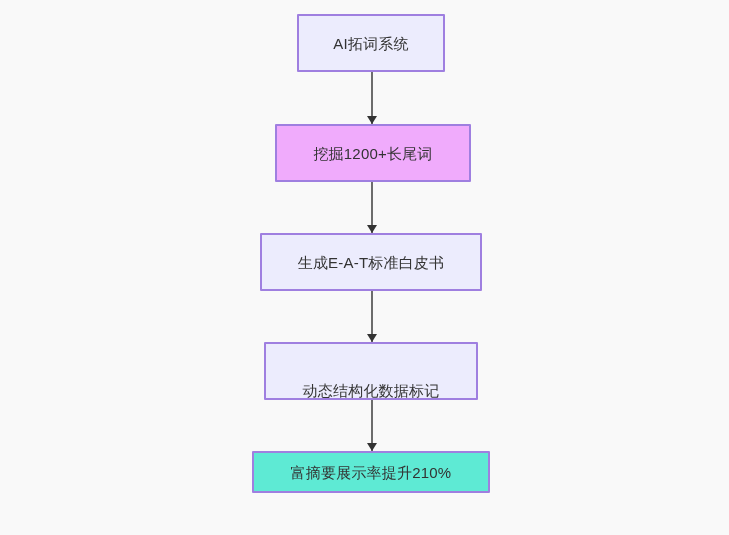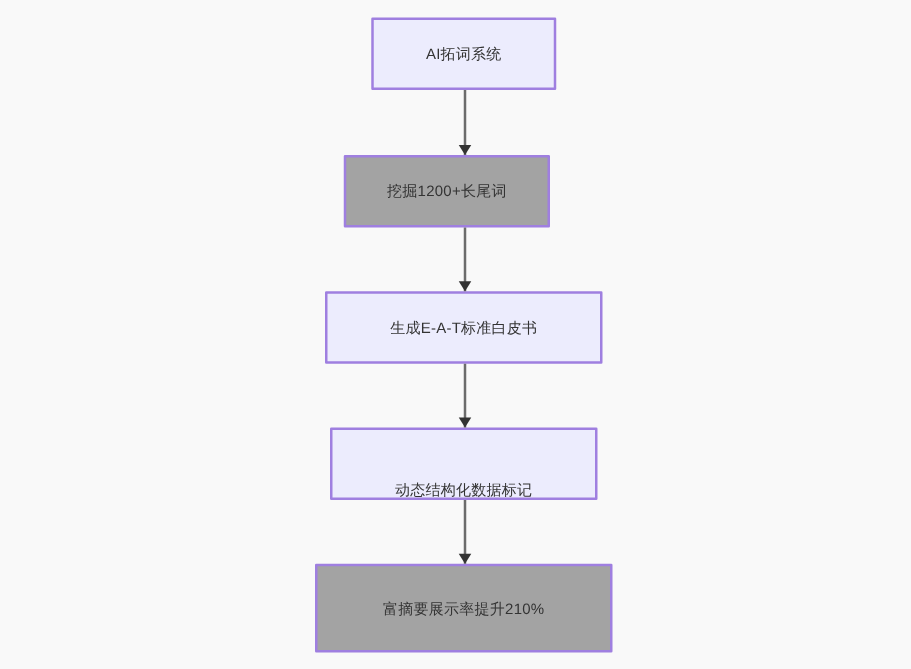--- a/index.html
+++ b/index.html
@@ -21,21 +21,21 @@
   .node {
     position: absolute;
     box-sizing: border-box;
     background: #ececfd;
     border: 2px solid #0c4a6e;
     border-radius: 1px;
     display: flex;
     align-items: center;
     justify-content: center;
     color: #333333;
-    font-size: 12px;
+    font-size: 15px;
     line-height: 1;
     letter-spacing: 0.2px;
     white-space: nowrap;
   }
   .edge {
     position: absolute;
     width: 0;
     height: 0;
   }
   .edge-line {
@@ -56,30 +56,30 @@
   }
 </style>
 </head>
 <body style="background: rgb(249, 249, 249);">
 
 <div id="flowchart">
 
   <div class="node" style="left: 297px; top: 14px; width: 148px; height: 58px; background: rgb(236, 236, 253); border-color: rgb(159, 127, 224); color: rgb(51, 51, 51);">
     <span>AI拓词系统</span>
   </div>
-  <div class="node" style="left: 275px; top: 124px; width: 165px; height: 58px; background: #a3a3a3; border-color: rgb(159, 127, 224); color: rgb(51, 51, 51);">
+  <div class="node" style="left: 275px; top: 124px; width: 196px; height: 58px; background: #f0abfc; border-color: rgb(159, 127, 224); color: rgb(51, 51, 51);">
     <span>挖掘1200+长尾词</span>
   </div>
   <div class="node" style="left: 260px; top: 233px; width: 222px; height: 58px; background: rgb(236, 236, 253); border-color: rgb(159, 127, 224); color: rgb(51, 51, 51);">
     <span>生成E-A-T标准白皮书</span>
   </div>
   <div class="node" style="left: 264px; top: 342px; width: 214px; height: 58px; background: rgb(236, 236, 253); border-color: rgb(159, 127, 224); color: rgb(51, 51, 51); align-items: flex-end;">
     <span>动态结构化数据标记</span>
   </div>
-  <div class="node" style="left: 252px; top: 451px; width: 238px; height: 71px; background: #a3a3a3; border-color: rgb(159, 127, 224); color: rgb(51, 51, 51);">
+  <div class="node" style="left: 252px; top: 451px; width: 238px; height: 42px; background: #5eead4; border-color: rgb(159, 127, 224); color: rgb(51, 51, 51);">
     <span>富摘要展示率提升210%</span>
   </div>
 
   <div class="edge" style="left: 371px; top: 72px;">
     <div class="edge-line" style="height: 52px; background: rgb(108, 108, 108);"></div>
     <div class="edge-head" style="top: 44px;"></div>
   </div>
   <div class="edge" style="left: 371px; top: 182px;">
     <div class="edge-line" style="height: 51px; background: rgb(108, 108, 108);"></div>
     <div class="edge-head" style="top: 43px;"></div>

